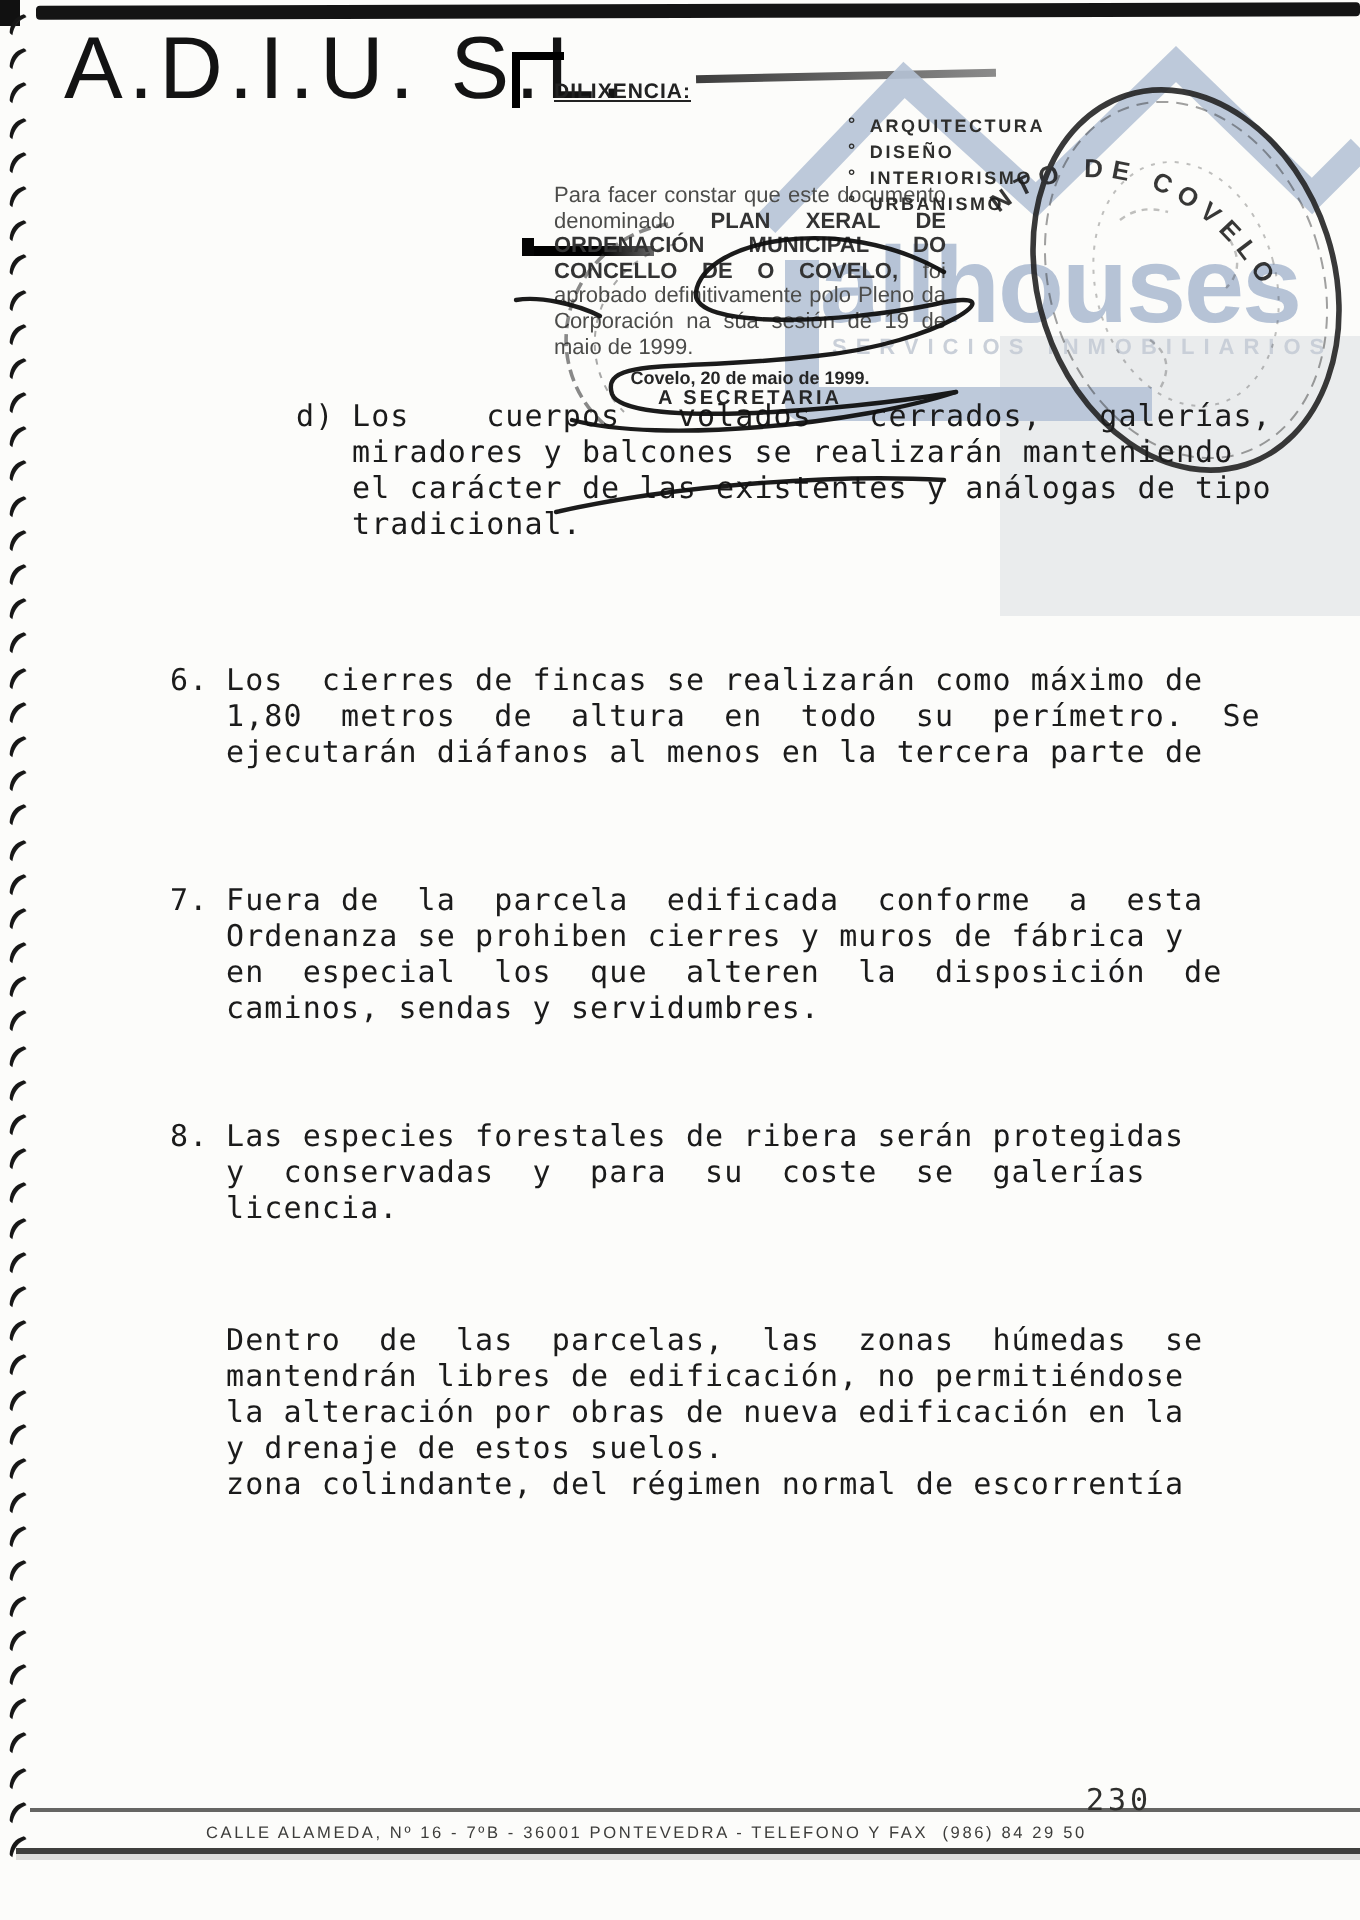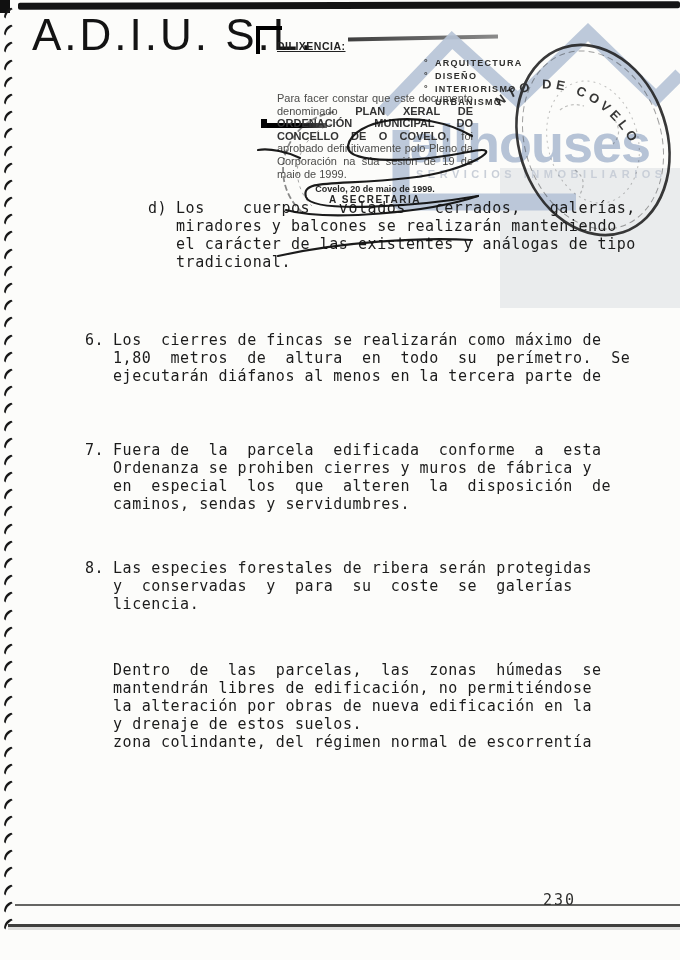--- a/index.html
+++ b/index.html
@@ -201,15 +201,16 @@
     <g fill="none" stroke="#101010" stroke-width="2.2" stroke-linecap="round" opacity="0.95">
       <path d="M 472,136 C 420,106 352,120 348,146 C 345,165 420,162 468,152 C 512,142 470,172 408,178 C 340,186 300,178 306,197 C 312,214 420,206 478,196"></path>
       <path d="M 478,196 C 430,212 330,222 286,210"></path>
       <path d="M 278,256 C 340,242 420,237 472,240"></path>
       <path d="M 258,150 C 270,148 288,152 300,158"></path>
     </g>
   </svg>
 
   <div class="rule-top"></div>
   <div class="page-num">230</div>
+  <div class="footer-text">CALLE ALAMEDA, Nº 16 - 7ºB - 36001 PONTEVEDRA - TELEFONO Y FAX  (986) 84 29 50</div>
   <div class="rule-bottom"></div>
 
 </div>
 
 </body></html>

